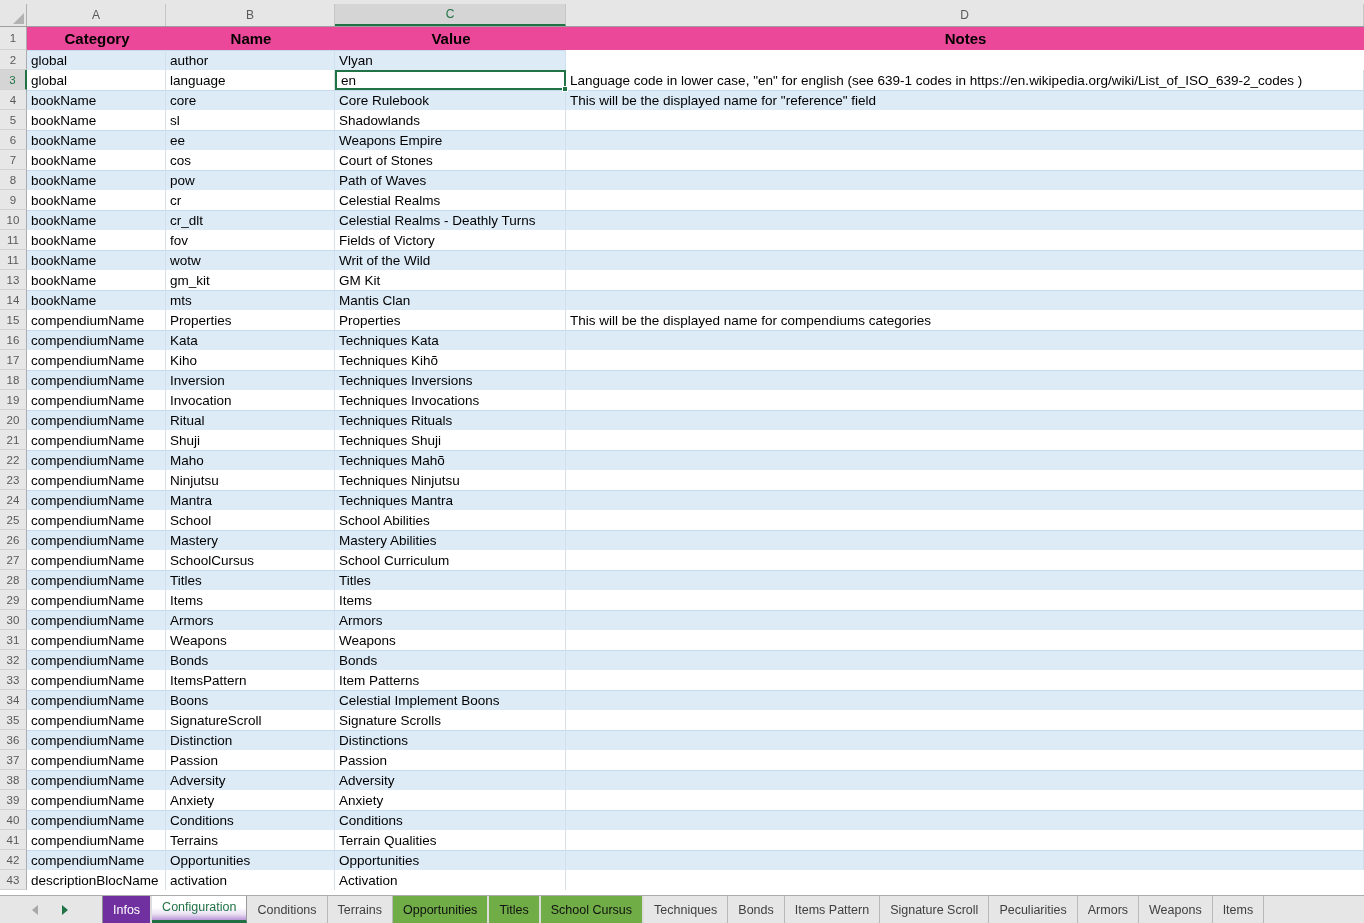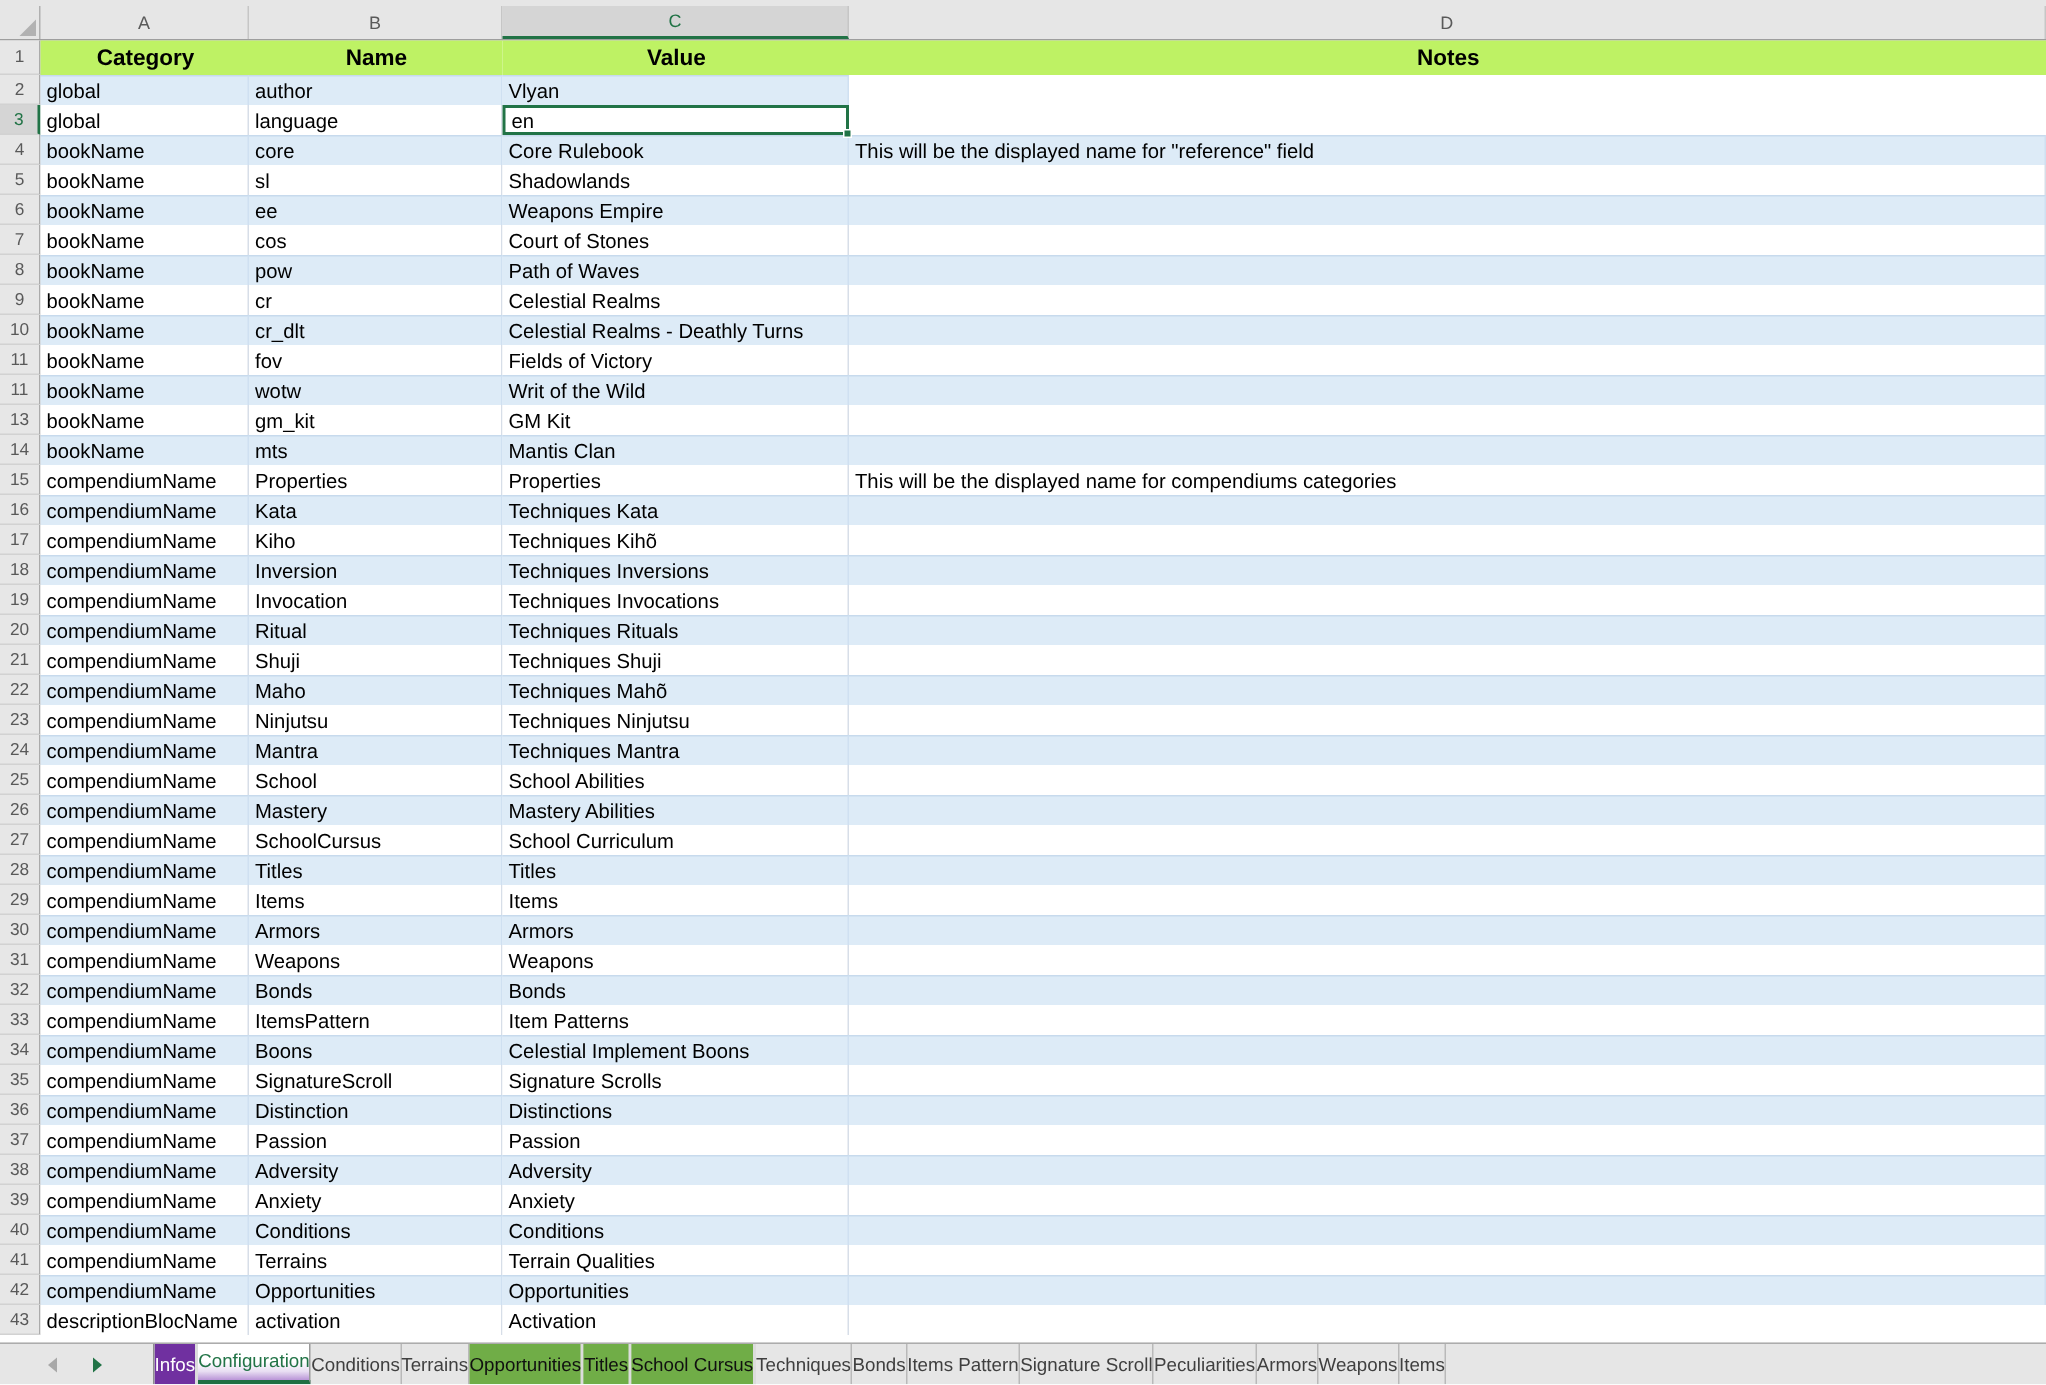--- a/index.html
+++ b/index.html
@@ -30,38 +30,38 @@
   .grid{ flex:0 0 auto; display:flex; flex-direction:column; }
   .row{ display:flex; flex:0 0 20px; height:20px; }
   .row.hrow{ flex:0 0 23px; height:23px; }
   .gut{ flex:0 0 27px; background:#e7e7e7; border-right:1px solid #ababab; border-bottom:1px solid #d2d2d2;
     display:flex; align-items:center; justify-content:center; font-size:11.5px; color:#595959; }
   .gut.sel{ background:#d5d5d5; color:#217346; border-right:2px solid #217346; }
   .cell{ display:flex; align-items:center; font-size:13.5px; color:#000;
     padding:0 3px 0 4px; white-space:nowrap; overflow:hidden;
     border-right:1px solid #d7dee8; background:#fff; }
   .row.band .cell{ background:#ddebf7; border-right-color:#cfe0f1; border-top:1px solid rgba(150,180,215,.30); }
-  .cell.th{ background:#bef264; font-weight:bold; font-size:15px; justify-content:center;
+  .cell.th{ background:#ec4899; font-weight:bold; font-size:15px; justify-content:center;
     color:#000; border-right:none; overflow:visible; }
   .cell.active{ border:2px solid #217346; background:#fff; position:relative; overflow:visible; z-index:3; }
   .fill-handle{ position:absolute; right:-4px; bottom:-4px; width:6px; height:6px;
     background:#217346; border:1px solid #fff; }
 
   .gap-strip{ flex:0 0 5px; background:#fff; }
 
   
   .tabbar{ flex:1 1 auto; display:flex; align-items:stretch; background:#e6e6e6;
     border-top:1px solid #acacac; overflow:hidden; }
   .nav{ flex:0 0 103px; display:flex; align-items:center; padding-left:32px; gap:24px;
     border-right:1px solid #8f8f8f; }
   .arrow{ width:0; height:0; display:inline-block; }
   .arrow.left{ border-top:5px solid transparent; border-bottom:5px solid transparent; border-right:6px solid #a8a8a8; }
   .arrow.right{ border-top:5px solid transparent; border-bottom:5px solid transparent; border-left:6px solid #217346; }
   .tabs{ flex:1 1 auto; display:flex; align-items:stretch; overflow:hidden; }
-  .tab{ display:flex; align-items:center; padding:0 0; font-size:12.5px; color:#3f3f3f;
+  .tab{ display:flex; align-items:center; padding:0 10px; font-size:12.5px; color:#3f3f3f;
     border-right:1px solid #b9b9b9; white-space:nowrap; }
   .tab.purple{ background:#7030a0; color:#fff; border-right:2px solid #dcdcdc; }
   .tab.green{ background:#70ad47; color:#101010; border-right:2px solid #dcdcdc; }
   .tab.active{
     background:linear-gradient(180deg,#ffffff 0%,#ffffff 52%,#e8def2 78%,#b995d7 100%);
     color:#217346; font-weight:normal; border-bottom:3px solid #1f6f43;
     margin-top:-2px; border-right:1px solid #9a9a9a; z-index:2;text-align:center;
   }
 </style>
 </head>
@@ -94,20 +94,21 @@
         <div class="gut">2</div>
         <div class="cell c0">global</div>
         <div class="cell c1">author</div>
         <div class="cell c2">Vlyan</div>
       </div>
       <div class="row">
         <div class="gut sel">3</div>
         <div class="cell c0">global</div>
         <div class="cell c1">language</div>
         <div class="cell c2 active">en<span class="fill-handle"></span></div>
+        <div class="cell c3">Language code in lower case, "en" for english (see 639-1 codes in https://en.wikipedia.org/wiki/List_of_ISO_639-2_codes )</div>
       </div>
       <div class="row band">
         <div class="gut">4</div>
         <div class="cell c0">bookName</div>
         <div class="cell c1">core</div>
         <div class="cell c2">Core Rulebook</div>
         <div class="cell c3">This will be the displayed name for "reference" field</div>
       </div>
       <div class="row">
         <div class="gut">5</div>

